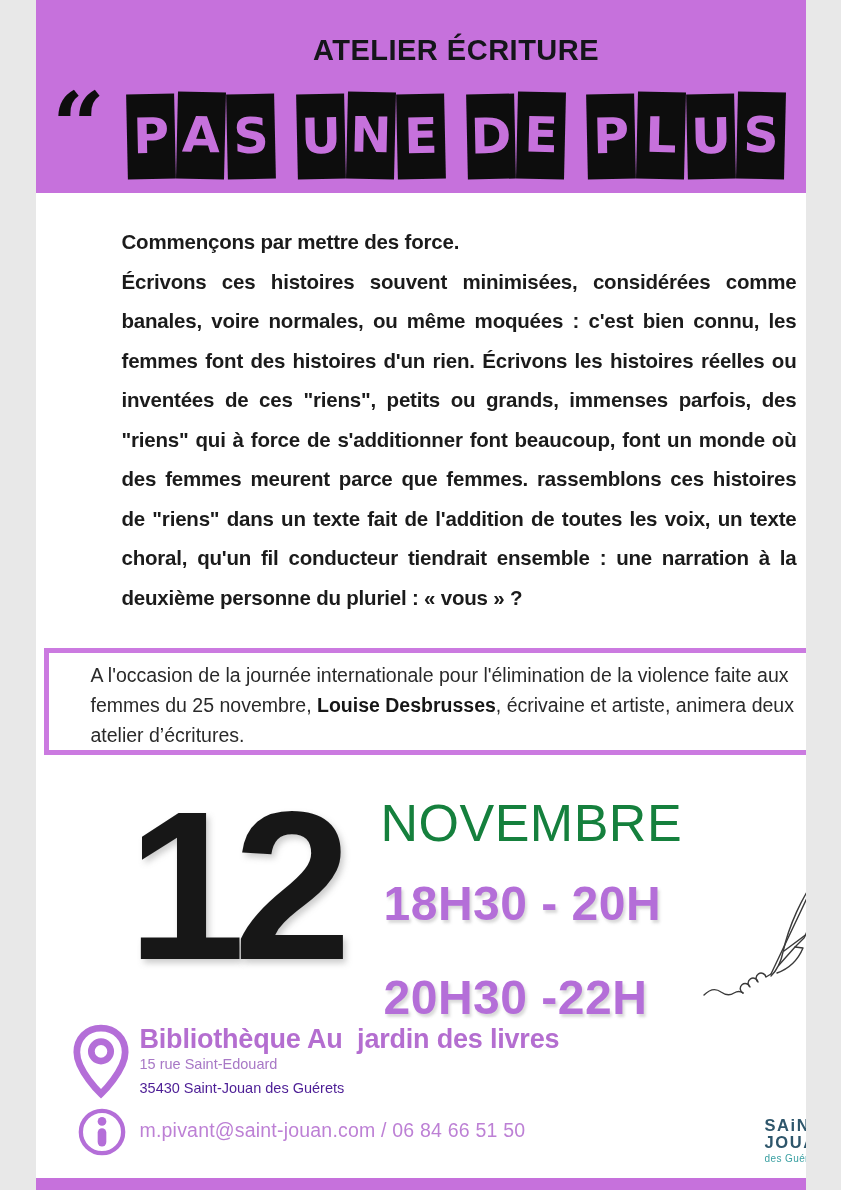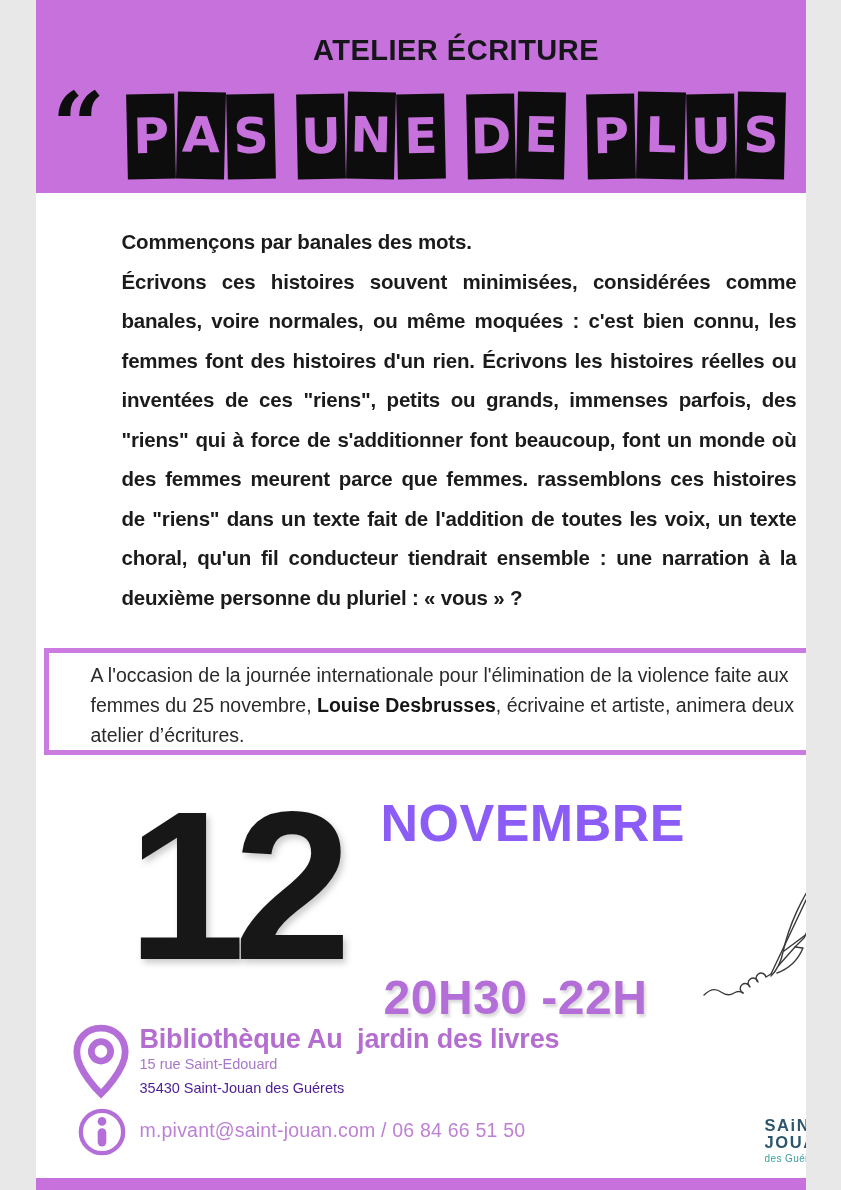--- a/index.html
+++ b/index.html
@@ -53,21 +53,21 @@
   .hbox b { font-weight:700; color:#161616;margin-top:46px; }
 
   
   .day {
     position:absolute; left:92px; top:786px;
     font-size:212px; line-height:200px; font-weight:700; letter-spacing:-12px;
     color:#171717; text-shadow:3px 4px 6px rgba(110,110,110,.35);text-align:center;
   }
   .month {
     position:absolute; left:345px; top:793px;
-    font-size:52px; font-weight:700; color:#8b5cf6; letter-spacing:.5px;
+    font-size:52px; font-weight:400; color:#15803d; letter-spacing:.5px;
   }
   .time {
     position:absolute; left:348px; font-size:48px; font-weight:700;
     color:#b46ed8; letter-spacing:.5px; text-shadow:2px 3px 3px rgba(170,170,170,.45);
   }
   .t1 { top:876px; }
   .t2 { top:970px; }
   .quill { position:absolute; left:662px; top:845px; }
 
   
@@ -127,30 +127,31 @@
             <span class="tile">L</span>
             <span class="tile">U</span>
             <span class="tile">S</span>
           </span>
         </span>
       <span class="squote">”</span>
     </div>
   </div>
 
   <div class="intro">
-    <p class="lead">Commençons par banales des mots.</p>
+    <p class="lead">Commençons par mettre des force.</p>
     <p class="body">Écrivons ces histoires souvent minimisées, considérées comme banales, voire normales, ou même moquées : c'est bien connu, les femmes font des histoires d'un rien. Écrivons les histoires réelles ou inventées de ces "riens", petits ou grands, immenses parfois, des "riens" qui à force de s'additionner font beaucoup, font un monde où des femmes meurent parce que femmes. rassemblons ces histoires de "riens" dans un texte fait de l'addition de toutes les voix, un texte choral, qu'un fil conducteur tiendrait ensemble : une narration à la deuxième personne du pluriel :  « vous » ?</p>
   </div>
 
   <div class="hbox">
     <p><span>A l'occasion de la journée internationale pour l'élimination de la violence faite aux femmes du 25 novembre, </span><b>Louise Desbrusses</b><span>, écrivaine et artiste, animera deux atelier d’écritures.</span></p>
   </div>
 
   <div class="day">12</div>
   <div class="month">NOVEMBRE</div>
+  <div class="time t1">18H30 - 20H</div>
   <div class="time t2">20H30 -22H</div>
 
   <svg class="quill" width="152" height="165" viewBox="0 0 152 165" fill="none">
     <g stroke="#3a3a3a" stroke-width="1.4" fill="none" stroke-linecap="round" stroke-linejoin="round">
       <path d="M6 150 q9 -9 17 -3 q7 5 13 1 q5 -3 9 0"></path>
       <path d="M45 148 a5 5 0 1 1 7 -6 a5 5 0 1 1 8 -5 a5 5 0 1 1 8 -5 l5 -3"></path>
       <path d="M73 129 L119 32"></path>
       <path d="M119 32 C104 52 91 80 85 107 C83 117 78 126 73 131"></path>
       <path d="M119 32 C118 56 114 77 106 93 L97 102 L105 103 C100 115 90 124 79 128"></path>
       <path d="M113 86 L86 106"></path>

